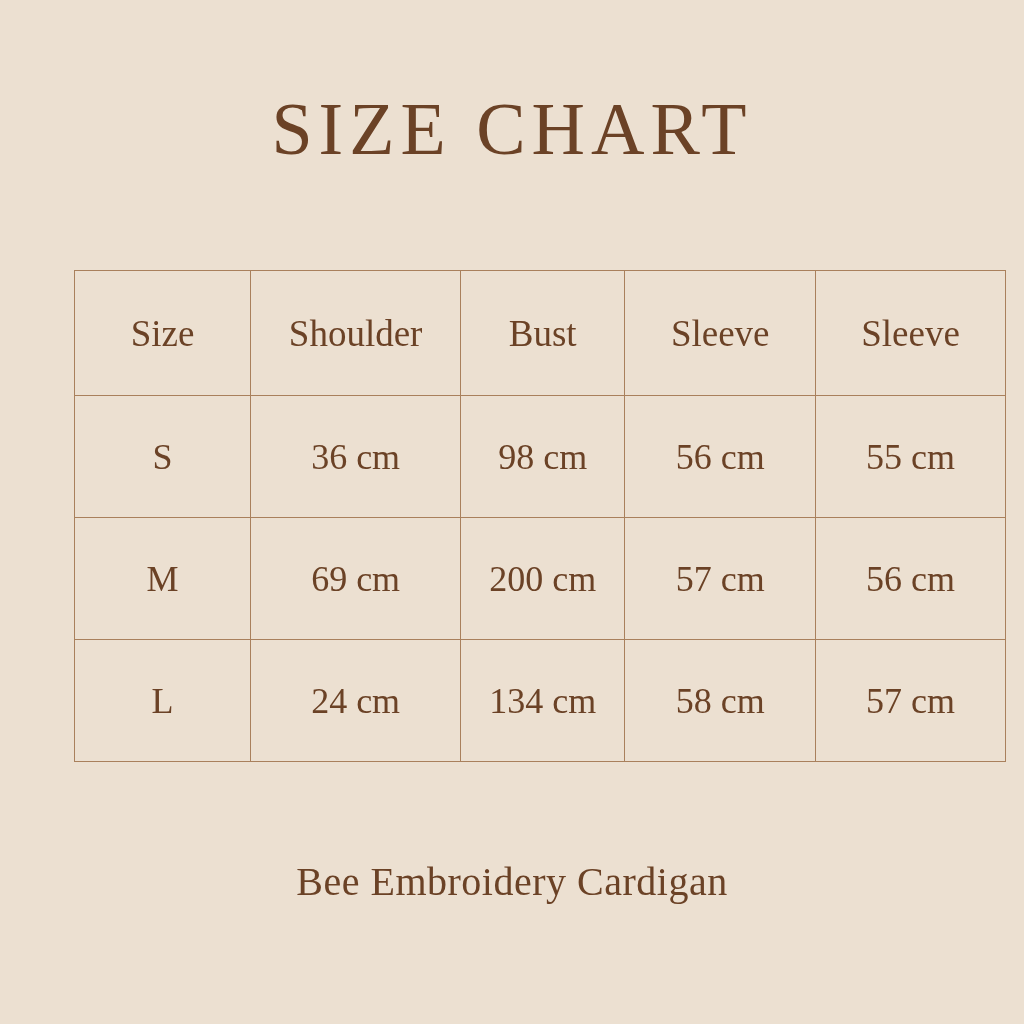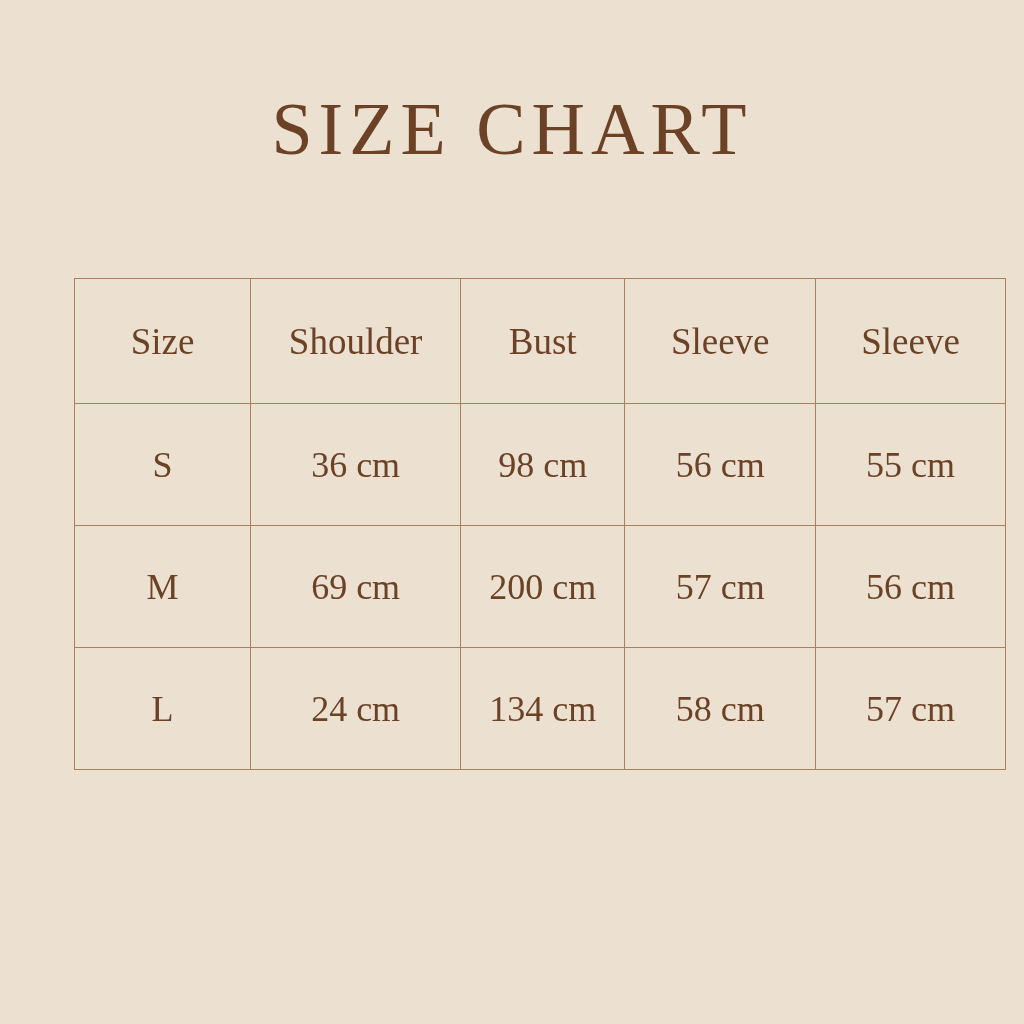--- a/index.html
+++ b/index.html
@@ -15,21 +15,20 @@
     overflow: hidden;
   }
   .page {
     position: relative;
     width: 1024px;
     height: 1024px;
     box-sizing: border-box;
     display: flex;
     flex-direction: column;
     align-items: center;
-    gap: 8px;
   }
   .title {
     margin-top: 92px;
     font-size: 74px;
     letter-spacing: 6px;
     font-weight: 400;
     color: #6b4226;
     line-height: 1;
     text-align: center;
   }
@@ -109,14 +108,15 @@
           <td>L</td>
           <td>24 cm</td>
           <td>134 cm</td>
           <td>58 cm</td>
           <td>57 cm</td>
         </tr>
       </tbody>
     </table>
   </div>
 
+  <div class="footer">Bee Embroidery Cardigan</div>
 
 </div>
 
 </body></html>

